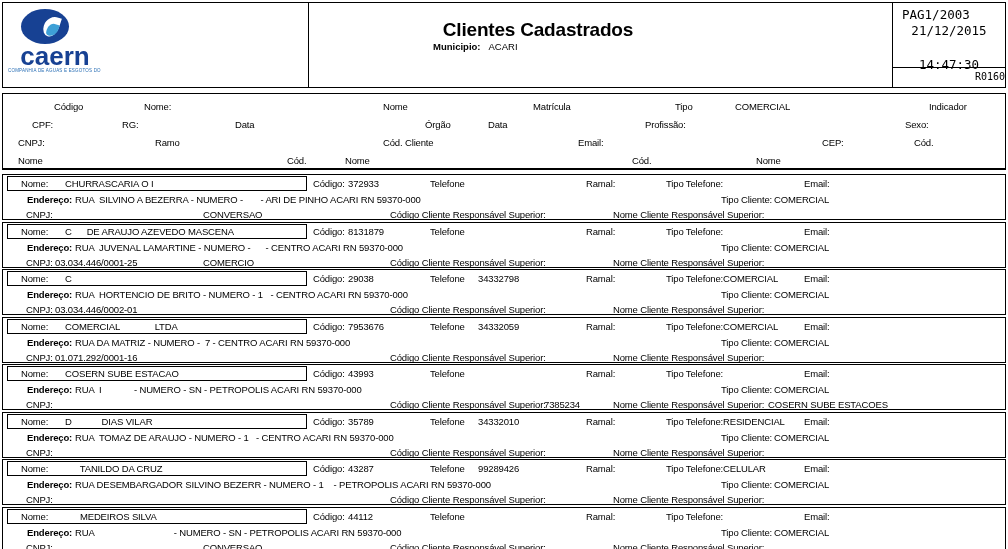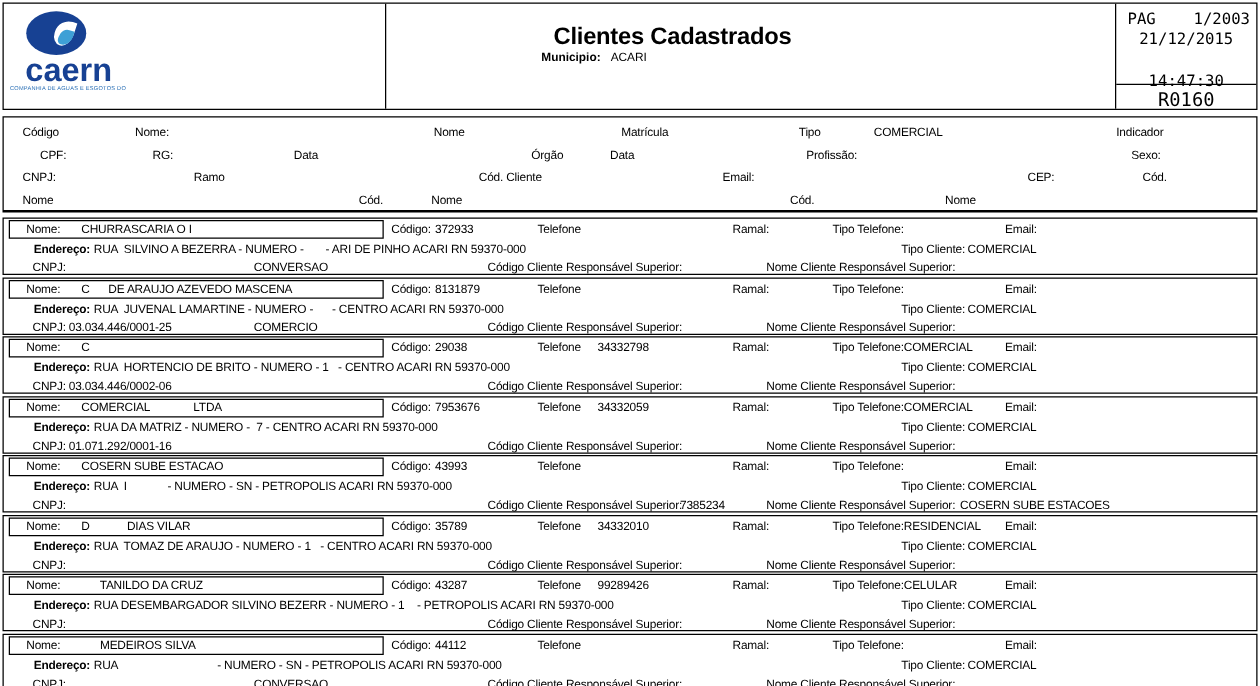--- a/index.html
+++ b/index.html
@@ -19,30 +19,30 @@
   .logo-drop::after { content:""; position:absolute; left:4px; top:7px; width:11px; height:13px; background:#3ea0d6; border-radius:60% 0 70% 30% / 60% 0 70% 30%; }
   .logo-word { position:absolute; left:5px; top:41px; width:94px; text-align:center; font-size:26px; font-weight:bold; color:#174193; letter-spacing:0px; line-height:24px; }
   .logo-tagline { position:absolute; left:5px; top:65px; width:94px; text-align:center; font-size:4.5px; color:#2a6fb5; letter-spacing:0.2px; white-space:nowrap; overflow:hidden; }
 
   .title { position:absolute; left:305px; top:16px; width:460px; text-align:center; font-size:19px; font-weight:bold; letter-spacing:-0.2px; }
   .muni { position:absolute; left:430px; top:38px; font-size:9.5px; }
   .muni .b { font-weight:bold; }
   .muni .mv { margin-left:8px; }
 
   .pag-cell { position:absolute; left:890px; top:0; width:112px; height:100%; font-family:"DejaVu Sans Mono", monospace; font-size:12.5px; }
-  .pag-row { position:absolute; left:0; top:4px; width:100%; padding:0 5px 0 9px; display:flex; justify-content:space-between; }
+  .pag-row { position:absolute; left:0; top:4px; width:100%; padding:0 5px 0 9px; display:flex; }
   .pag-date { position:absolute; left:0; top:20px; width:100%; text-align:center; }
   .pag-time { position:absolute; left:0; top:36px; width:100%; text-align:center;margin-top:18px; }
   .pag-sep { position:absolute; left:0; top:64px; width:100%; height:1px; background:#000; }
-  .pag-code { position:absolute; left:0; top:68px; width:100%; text-align:center; font-size:15px; }
+  .pag-code { position:absolute; left:0; top:68px; width:100%; text-align:right; font-size:10px; }
 
   
   .band { position:absolute; left:2px; top:93px; width:1004px; height:77px; border:1px solid #000; border-bottom-width:2px; background:#fff; }
   .band .lbl { line-height:12px; }
-  .br1 { top:7px; } .br2 { top:25px; } .br3 { top:43px; } .br4 { top:61px; }
+  .br1 { top:7px;margin-left:36px; } .br2 { top:25px; } .br3 { top:43px; } .br4 { top:61px; }
 
   
   .records { position:absolute; left:2px; top:174px; width:1004px; }
   .record { position:relative; width:100%; height:46px; border:1px solid #000; margin-bottom:1.5px; background:#fff; }
   .name-box { position:absolute; left:4px; top:1px; width:300px; height:15px; border:1px solid #000; }
   .name-box .lbl { left:13px; top:1px; }
   .name-box .val { left:57px; top:1px; }
   .rowA { top:3px; } .rowB { top:19px; } .rowC { top:34px; }
 
   .p-cod-l  { left:310px; }  .p-cod-v  { left:345px; }
@@ -191,21 +191,21 @@
     <span class="lbl rowA p-tt-l">Tipo Telefone:</span>
     <span class="val rowA p-tt-v">COMERCIAL</span>
     <span class="lbl rowA p-em-l">Email:</span>
 
     <span class="lbl rowB p-end-l">Endereço:</span>
     <span class="val rowB p-end-v pre">RUA  HORTENCIO DE BRITO - NUMERO - 1   - CENTRO ACARI RN 59370-000</span>
     <span class="lbl rowB p-tc-l">Tipo Cliente:</span>
     <span class="val rowB p-tc-v">COMERCIAL</span>
 
     <span class="lbl rowC p-cnpj-l">CNPJ:</span>
-    <span class="val rowC p-cnpj-v">03.034.446/0002-06</span>
+    <span class="val rowC p-cnpj-v">03.034.446/0002-01</span>
     <span class="lbl rowC p-ramo-l">Ramo de</span>
     <span class="val rowC p-ramo-v"></span>
     <span class="lbl rowC p-crs-l">Código Cliente Responsável Superior:</span>
     <span class="val rowC p-crs-v"></span>
     <span class="lbl rowC p-nrs-l">Nome Cliente Responsável Superior:</span>
     <span class="val rowC p-nrs-v"></span>
   </div>
 
   <div class="record">
     <div class="name-box">

